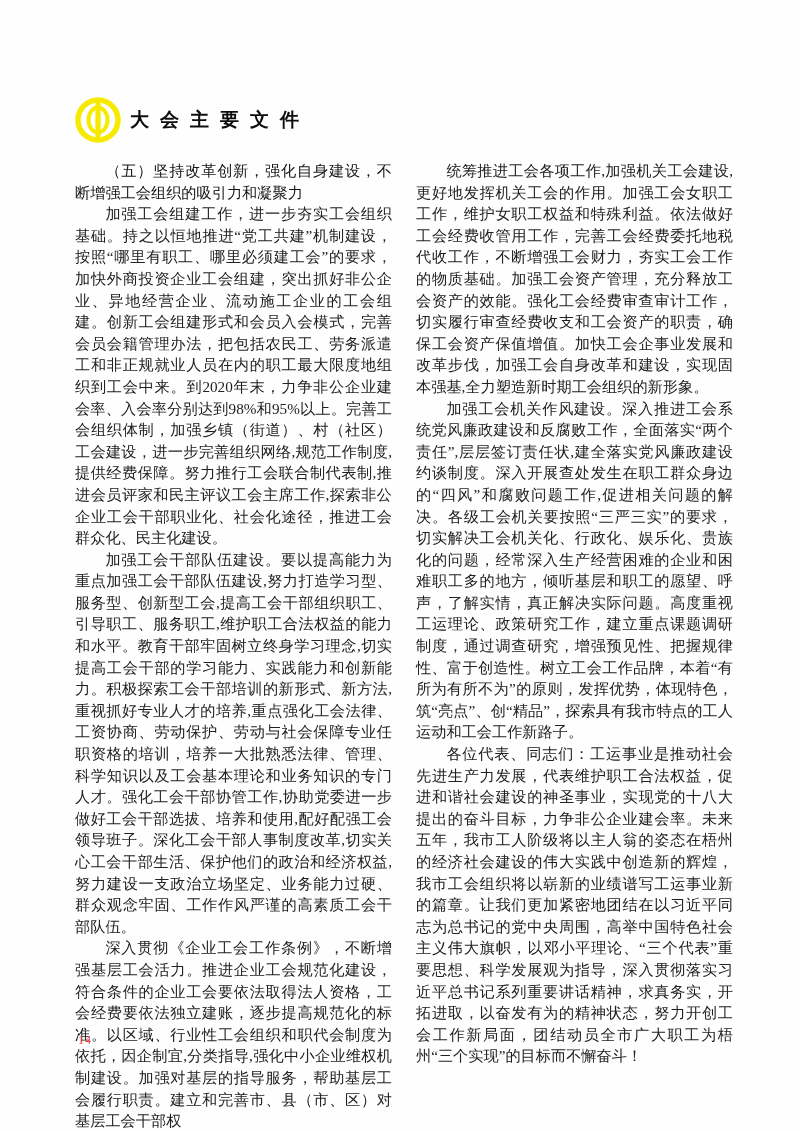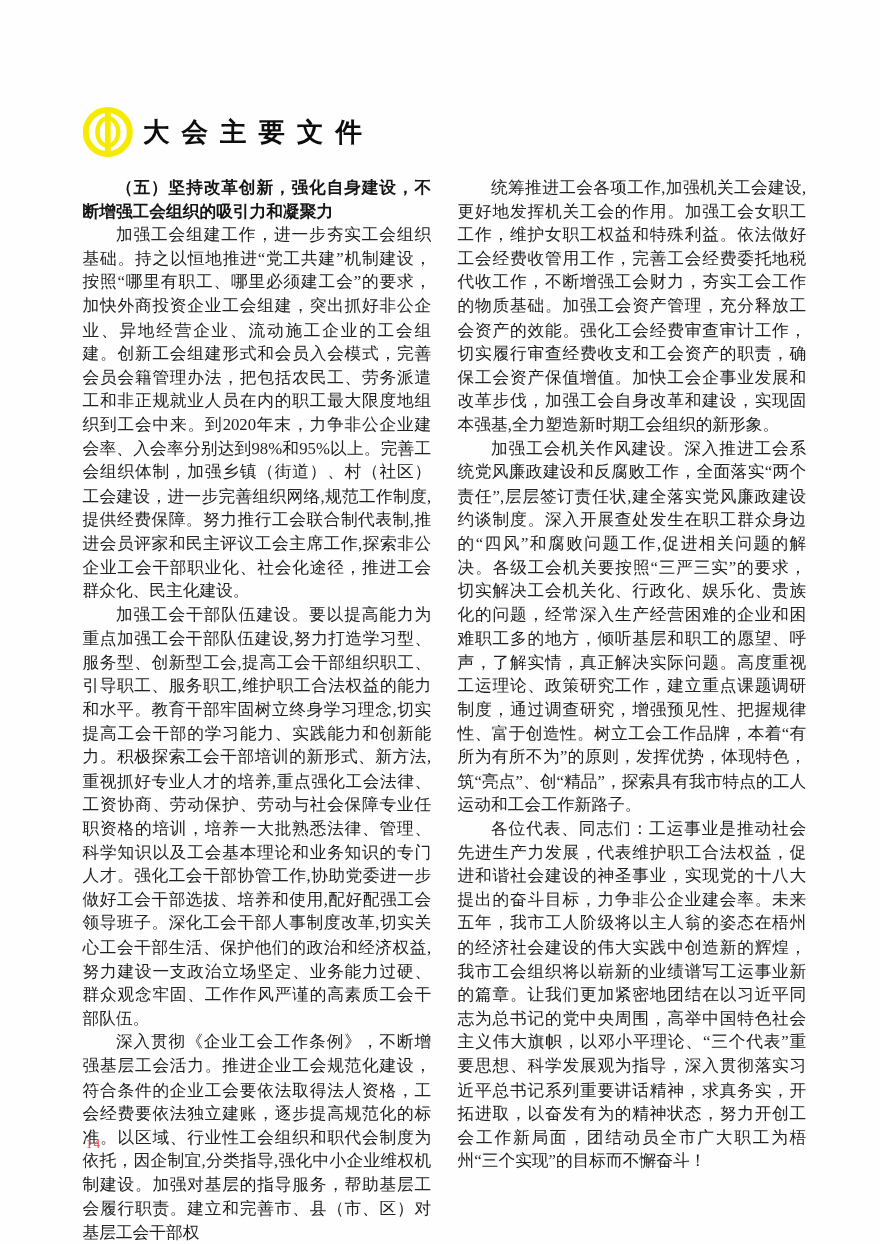--- a/index.html
+++ b/index.html
@@ -23,21 +23,21 @@
     display: flex;
     align-items: center;
     gap: 8px;
   }
   .logo {
     width: 48px;
     height: 48px;
     flex: 0 0 auto;
   }
   .doc-title {
-    font-size: 24px;
+    font-size: 19px;
     font-weight: bold;
     letter-spacing: 11px;
     color: #0d0d0d;
     white-space: nowrap;
     font-family: "Liberation Serif", "DejaVu Serif", serif;
   }
   .columns {
     position: absolute;
     top: 160px;
     left: 75px;
@@ -54,21 +54,21 @@
     color: #212121;
   }
   .col p {
     margin: 0;
     text-indent: 2em;
   }
   .col p.cont {
     text-indent: 0;
   }
   .col p.subheading {
-    font-weight: bold;
+    font-weight: normal;
     color: #151515;
   }
   .page-number {
     position: absolute;
     left: 78px;
     top: 1033px;
     font-size: 12px;
     color: #ef4444;
     letter-spacing: 1px;
   }

